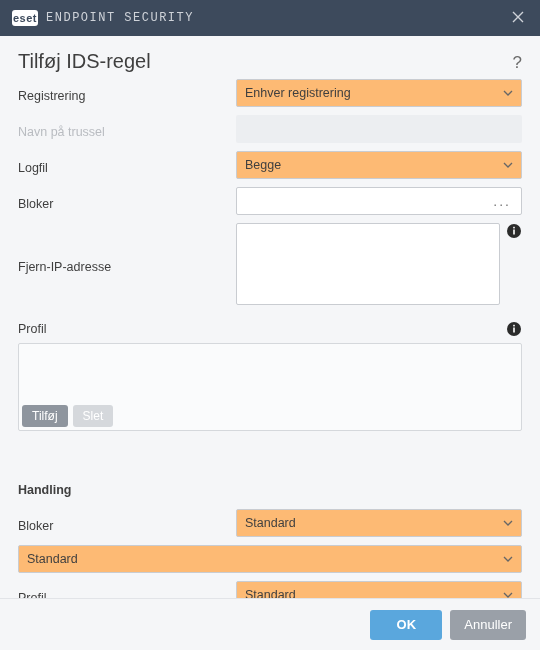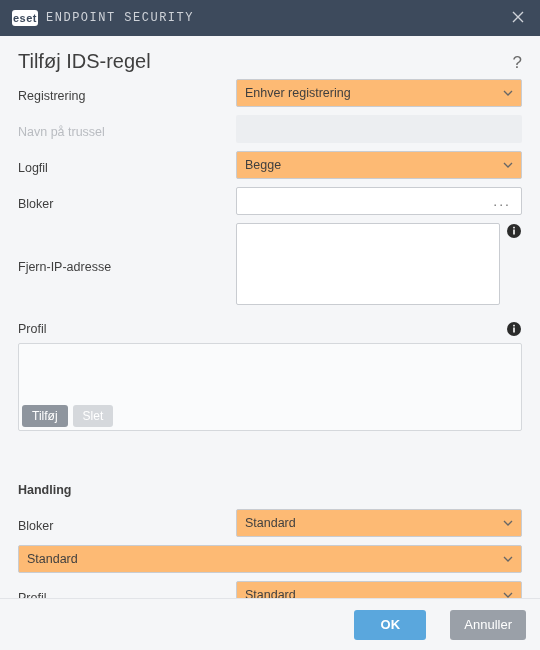--- a/index.html
+++ b/index.html
@@ -191,21 +191,21 @@
     .btn {
       min-width: 72px;
       height: 30px;
       border-radius: 3px;
       font-size: 13px;
       border: none;
       cursor: pointer;
       padding: 0 14px;
     }
     .btn-ok { background: #5aa7dd; color: #fff; font-weight: bold; }
-    .btn-cancel { background: #9aa0a8; color: #fff; margin-left: 16px; }
+    .btn-cancel { background: #9aa0a8; color: #fff; }
   </style>
 </head>
 <body>
 
 <div class="titlebar">
   <span class="brand-logo">eset</span>
   <span class="brand-text">ENDPOINT SECURITY</span>
   <span class="spacer"></span>
   <span class="close-x">
     <svg width="12" height="12" viewBox="0 0 12 12">

